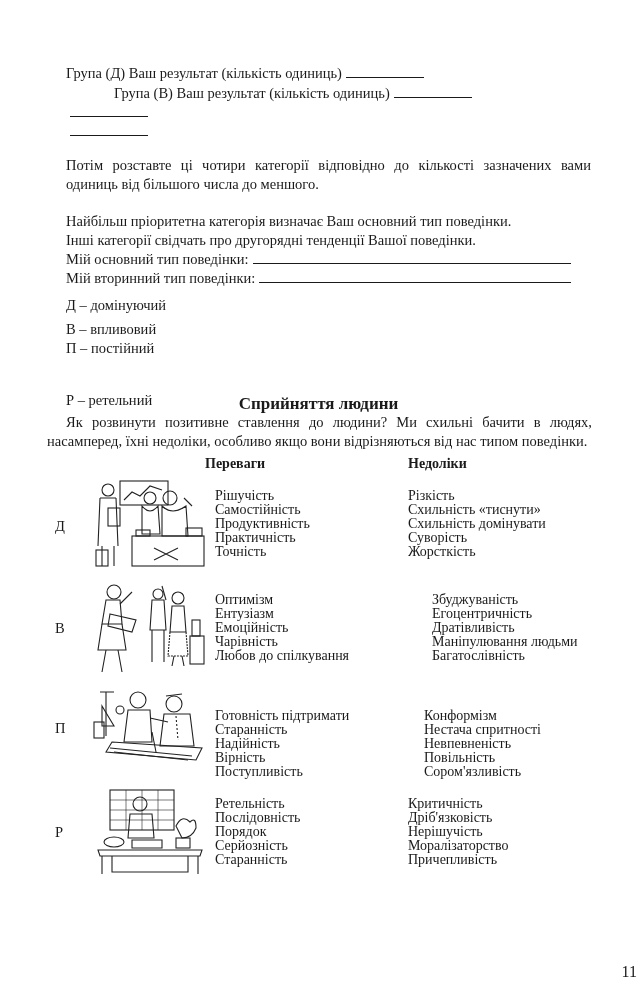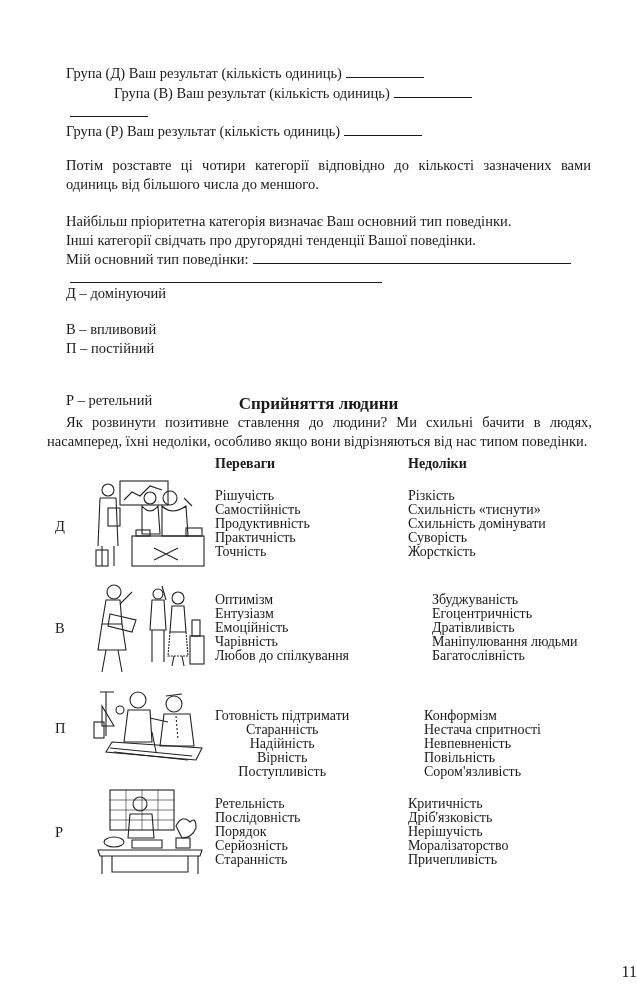--- a/index.html
+++ b/index.html
@@ -85,48 +85,48 @@
 <div class="line" style="top:64px;left:66px;">
   <span>Група (Д) Ваш результат (кількість одиниць)</span><span class="blank blank-short"></span>
 </div>
 <div class="line" style="top:84px;left:66px;margin-left:48px;">
   <span>Група (В) Ваш результат (кількість одиниць)</span><span class="blank blank-short"></span>
 </div>
 <div class="line" style="top:103px;left:66px;">
   <span class="blank blank-short"></span>
 </div>
 <div class="line" style="top:122px;left:66px;">
-  <span>Група (Р) Ваш результат (кількість одиниць)</span><span class="blank blank-short"></span>
+  <span class="blank blank-short"></span>
 </div>
 
 <div class="justify" style="top:156px;left:66px;width:525px;text-indent:0;">
   <span>Потім розставте ці чотири категорії відповідно до кількості зазначених вами одиниць від більшого числа до меншого.</span>
 </div>
 
 <div class="line" style="top:212px;left:66px;">Найбільш пріоритетна категорія визначає Ваш основний тип поведінки.</div>
 <div class="line" style="top:231px;left:66px;">Інші категорії свідчать про другорядні тенденції Вашої поведінки.</div>
 <div class="line" style="top:250px;left:66px;">
   <span>Мій основний тип поведінки:</span><span class="blank blank-long-1" style="width:318px;"></span>
 </div>
 <div class="line" style="top:269px;left:66px;">
-  <span class="blank blank-long-2" style="width:312px;"></span>
-</div>
-
-<div class="line" style="top:284px;left:66px;">Д – домінуючий</div>
+  <span>Мій вторинний тип поведінки:</span><span class="blank blank-long-2" style="width:312px;"></span>
+</div>
+
+<div class="line" style="top:296px;left:66px;">Д – домінуючий</div>
 <div class="line" style="top:320px;left:66px;">В – впливовий</div>
 <div class="line" style="top:339px;left:66px;">П – постійний</div>
 <div class="line" style="top:358px;left:66px;margin-top:33px;">Р – ретельний</div>
 
 <div class="title">Сприйняття людини</div>
 
 <div style="position:absolute;top:413px;left:47px;width:545px;text-align:justify;line-height:19px;text-indent:19px;">
   <span>Як розвинути позитивне ставлення до людини? Ми схильні бачити в людях, насамперед, їхні недоліки, особливо якщо вони відрізняються від нас типом поведінки.</span>
 </div>
 
-<div class="colhead" style="left:215px;">Переваги</div>
+<div class="colhead" style="left:205px;">Переваги</div>
 <div class="colhead" style="left:408px;">Недоліки</div>
 
 <div class="group-letter" style="top:518px;">Д</div>
 <div class="illus" style="top:476px;height:94px;">
   <svg width="115" height="94" viewBox="0 0 115 94" fill="none" stroke="#222" stroke-width="1.1">
     <rect x="28" y="5" width="48" height="24"></rect>
     <polyline points="32,24 40,16 48,20 58,10 70,14"></polyline>
     <circle cx="16" cy="14" r="6"></circle>
     <path d="M8 22 L6 70 M24 22 L26 70 M8 22 L24 22"></path>
     <rect x="16" y="32" width="12" height="18"></rect>
@@ -206,21 +206,21 @@
     <path d="M58 32 L76 36"></path>
     <circle cx="82" cy="18" r="8"></circle>
     <path d="M74 10 L90 8"></path>
     <path d="M72 28 L68 60 L102 60 L98 28 Z"></path>
     <path d="M84 30 L86 54" stroke-dasharray="2 2"></path>
     <path d="M20 56 L110 62 L104 74 L14 66 Z"></path>
     <path d="M18 62 L100 70 M22 66 L96 74"></path>
     <path d="M60 46 L64 66"></path>
   </svg>
 </div>
-<div class="col-list" style="top:709px;left:215px;text-align:center;">
+<div class="col-list" style="top:709px;left:215px;">
   <div>Готовність підтримати</div>
   <div>Старанність</div>
   <div>Надійність</div>
   <div>Вірність</div>
   <div>Поступливість</div>
 </div>
 <div class="col-list" style="top:709px;left:424px;">
   <div>Конформізм</div>
   <div>Нестача спритності</div>
   <div>Невпевненість</div>

